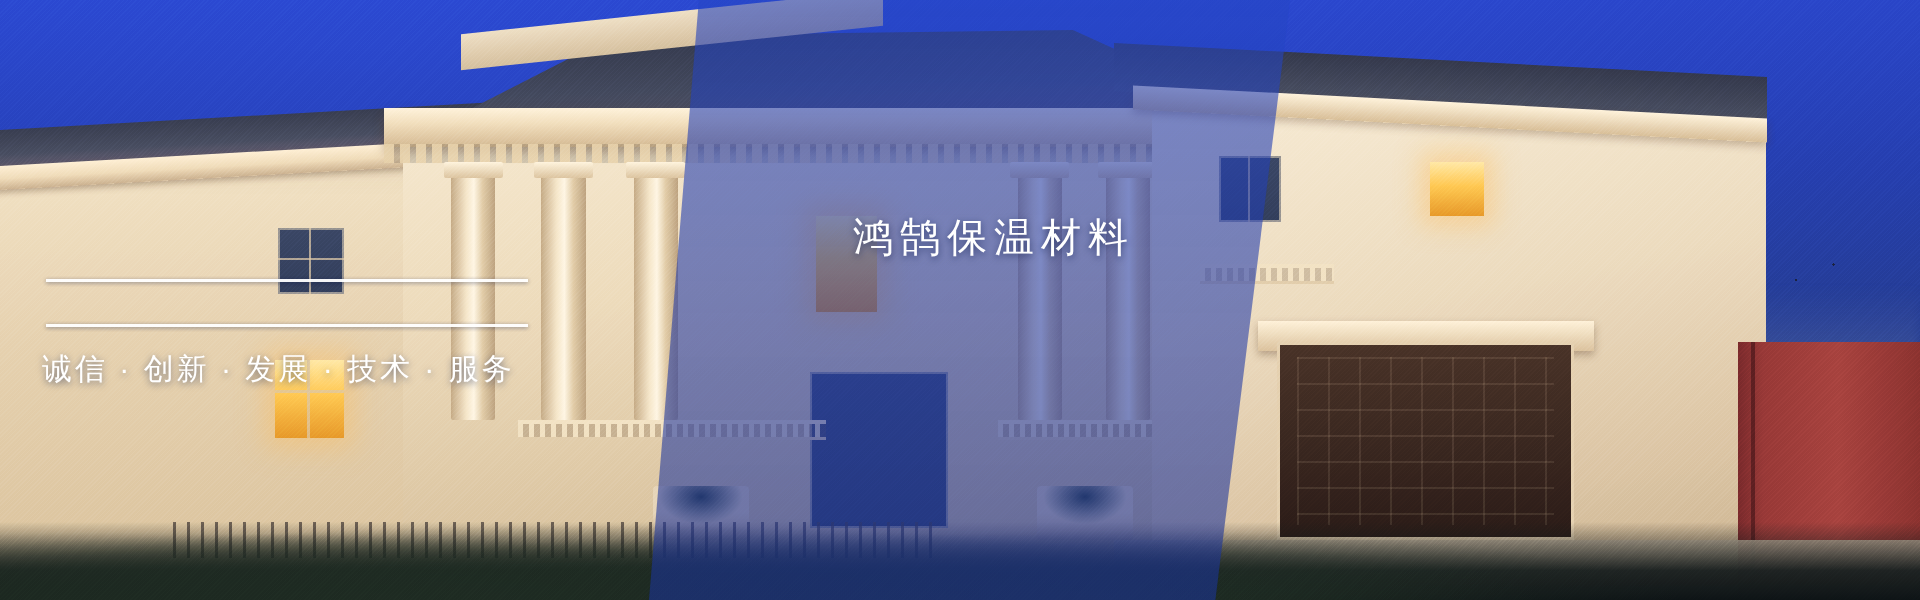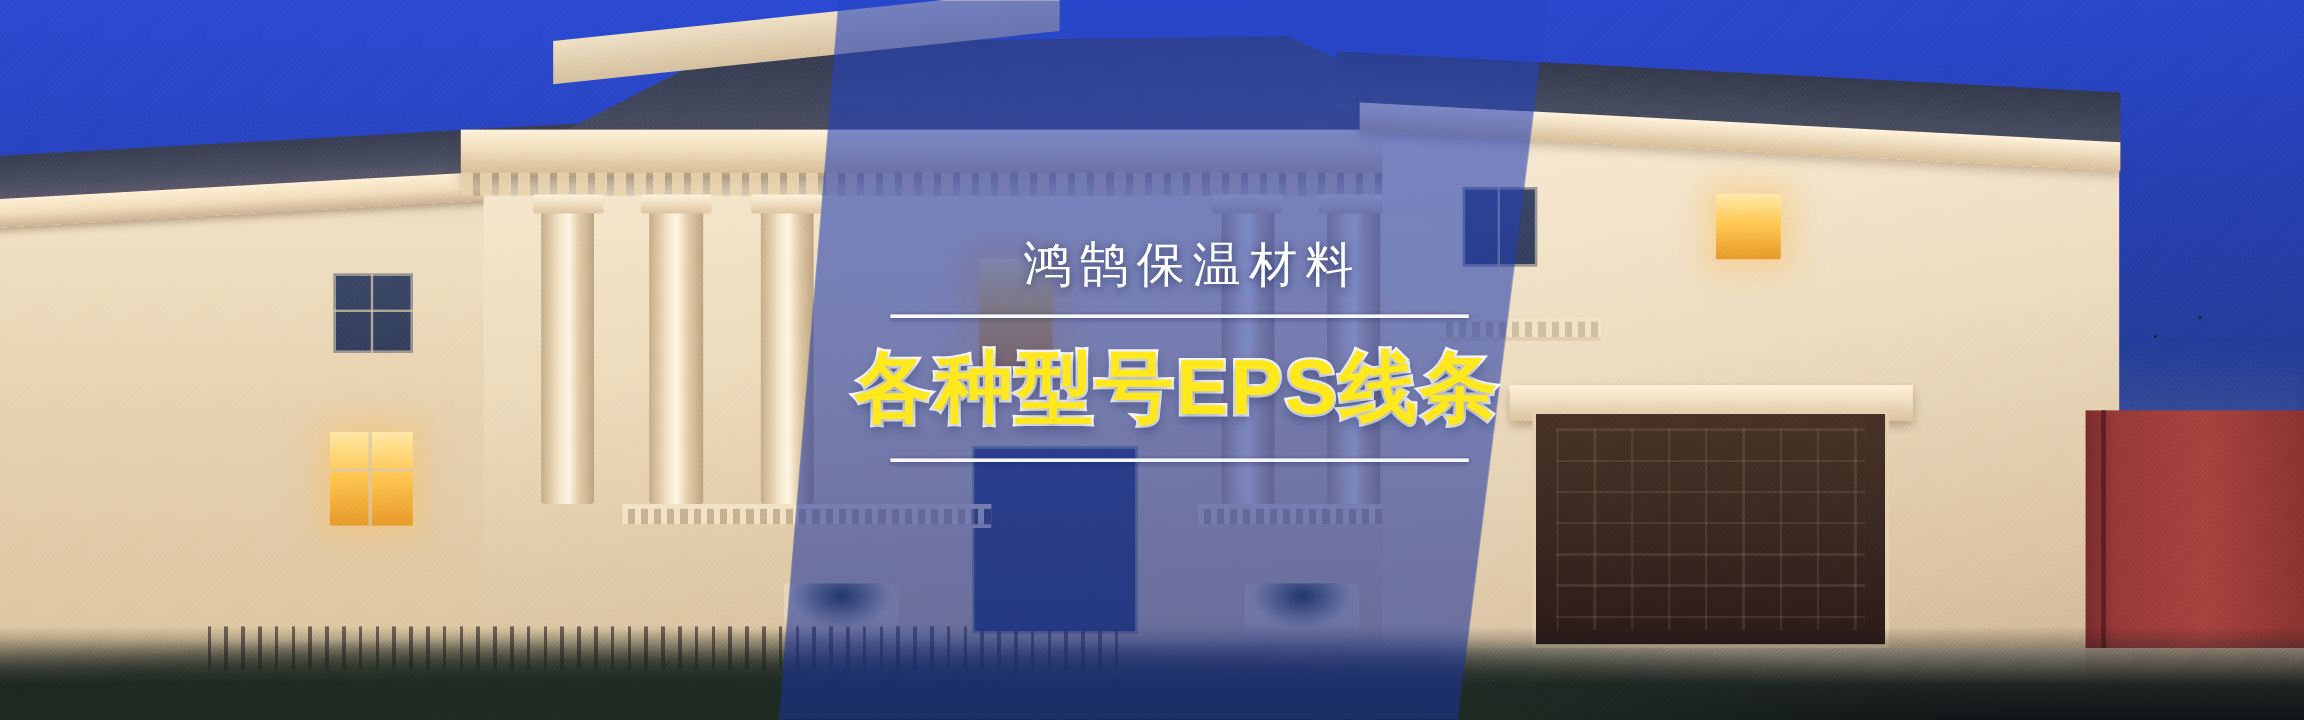--- a/index.html
+++ b/index.html
@@ -227,21 +227,21 @@
   .panel{
     position:absolute;left:0;top:0;width:100%;height:100%;
     clip-path:polygon(36.4% 0%, 67.2% 0%, 63.3% 100%, 33.8% 100%);
     background:linear-gradient(180deg, rgba(40,70,190,.62) 0%, rgba(32,58,170,.58) 55%, rgba(28,52,150,.60) 100%);
     backdrop-filter:saturate(1.1);
   }
 
   
   .content{
     position:absolute;left:0;top:0;width:100%;height:100%;
-    display:flex;flex-direction:column;align-items:center;justify-content:center;
+    display:flex;flex-direction:column;align-items:flex-start;justify-content:center;
     padding-left:42px;
   }
   .brand{
     color:#ffffff;font-size:40px;font-weight:400;letter-spacing:7px;
     text-shadow:0 2px 7px rgba(10,24,70,.6);
     margin:0 0 14px 26px;align-self:center;
   }
   .rule{
     width:482px;height:3px;background:#ffffff;opacity:.95;
     box-shadow:0 1px 4px rgba(10,24,70,.45);
@@ -331,18 +331,18 @@
     <div class="hedge"></div>
     <div class="grain"></div>
   </div>
 
   <div class="panel"></div>
 
   <div class="content">
     <div class="brand">鸿鹄保温材料</div>
     <div class="rule top"></div>
     <div class="headline">
-      <span>各种型号EPS线条</span>
     </div>
     <div class="rule bottom"></div>
+    <div class="tagline">诚信 · 创新 · 发展 · 技术 · 服务</div>
   </div>
 
 </div>
 
 </body></html>

